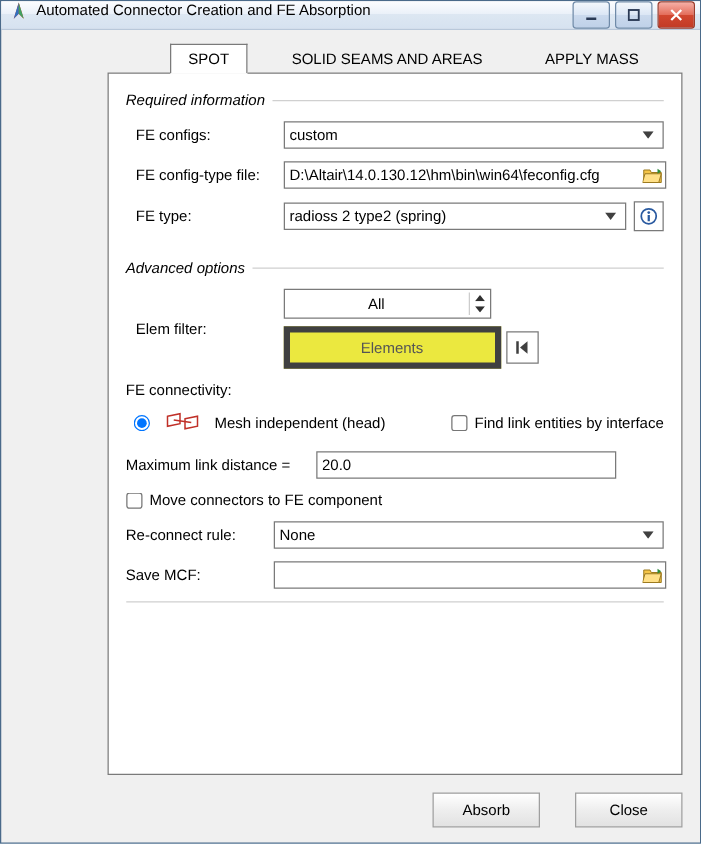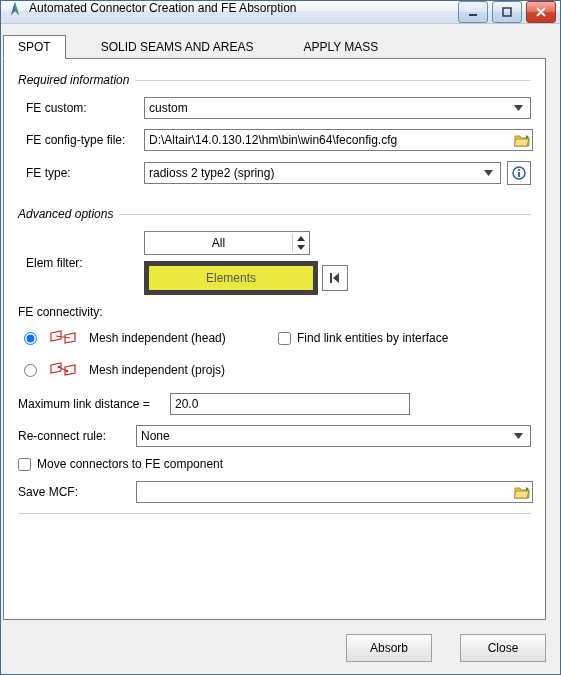--- a/index.html
+++ b/index.html
@@ -70,20 +70,21 @@
   .win-btn.close{
     background:linear-gradient(to bottom,#f5afa6 0%,#e46f5d 48%,#d1462f 52%,#c23b26 100%);
     border-color:#9c3a2a;
   }
   .win-btn svg{display:block;}
   .client{
     flex:1 1 auto;
     padding:10px 14px 12px 2px;
     display:flex;
     flex-direction:column;
+    align-items:flex-end;
   }
   .tabstrip{
     display:flex;
     align-items:flex-end;
     height:24px;
     position:relative;
     margin-bottom:0;
   }
   .tab{
     padding:4px 14px 4px 14px;
@@ -292,21 +293,21 @@
 
     <div class="tabpanel">
 
       <fieldset class="group">
         <div class="group-header">
           <span class="legend">Required information</span>
           <span class="rule"></span>
         </div>
 
         <div class="row">
-          <span class="label indent">FE custom:</span>
+          <span class="label indent">FE configs:</span>
           <div class="select-like">
             <span class="val">custom</span>
             <span class="dd-arrow">
               <svg width="9" height="6">
                   <path d="M0 0 L9 0 L4.5 6 Z" fill="#404040"></path>
                 </svg>
             </span>
           </div>
         </div>
 
@@ -394,56 +395,41 @@
               </svg>
             </span>
             <span>Mesh independent (head)</span>
           </div>
           <div class="check-row">
             <input type="checkbox" style="">
             <span>Find link entities by interface</span>
           </div>
         </div>
 
-        <div class="radio-row">
-          <div class="col-left">
-            <input type="radio" name="feconn" class="radio-input" style="">
-            <span class="conn-icon">
-              <svg width="28" height="18" viewBox="0 0 28 18">
-                <path d="M2 4 L12 2 L12 10 L2 12 Z" fill="none" stroke="#c03028" stroke-width="1.2"></path>
-                <path d="M16 6 L26 4 L26 12 L16 14 Z" fill="none" stroke="#c03028" stroke-width="1.2"></path>
-                <line x1="10" y1="6" x2="18" y2="10" stroke="#c03028" stroke-width="1.2"></line>
-                <circle cx="10" cy="6" r="1.3" fill="#c03028"></circle>
-                <circle cx="18" cy="10" r="1.3" fill="#c03028"></circle>
-              </svg>
-            </span>
-            <span>Mesh independent (projs)</span>
-          </div>
-        </div>
 
         <div class="row">
           <span class="label" style="width:152px;flex:0 0 152px;">Maximum link distance =</span>
           <input class="text-input" type="text" style="max-width: 240px;" value="20.0">
+        </div>
+
+        <div class="row check-row" style="margin-top:8px;">
+          <input type="checkbox" style="">
+          <span>Move connectors to FE component</span>
         </div>
 
         <div class="row" style="margin-top:8px;">
           <span class="label">Re-connect rule:</span>
           <div class="select-like">
             <span class="val">None</span>
             <span class="dd-arrow">
               <svg width="9" height="6">
                   <path d="M0 0 L9 0 L4.5 6 Z" fill="#404040"></path>
                 </svg>
             </span>
           </div>
-        </div>
-
-        <div class="row check-row" style="margin-top:8px;">
-          <input type="checkbox" style="">
-          <span>Move connectors to FE component</span>
         </div>
 
         <div class="row" style="margin-top:8px;">
           <span class="label">Save MCF:</span>
           <input class="text-input" type="text" style="padding-right: 22px;" value="">
           <span class="folder-btn">
             <svg width="16" height="14" viewBox="0 0 16 14">
               <path d="M1 3 h5 l1 2 h8 v8 h-14 z" fill="#f5c548" stroke="#9c7a1f" stroke-width="0.8"></path>
               <path d="M2 6 h13 l-2 7 h-13 z" fill="#ffe088" stroke="#9c7a1f" stroke-width="0.8"></path>
               <path d="M12 2 l3 2 l-3 2 z" fill="#2e8b3d"></path>

